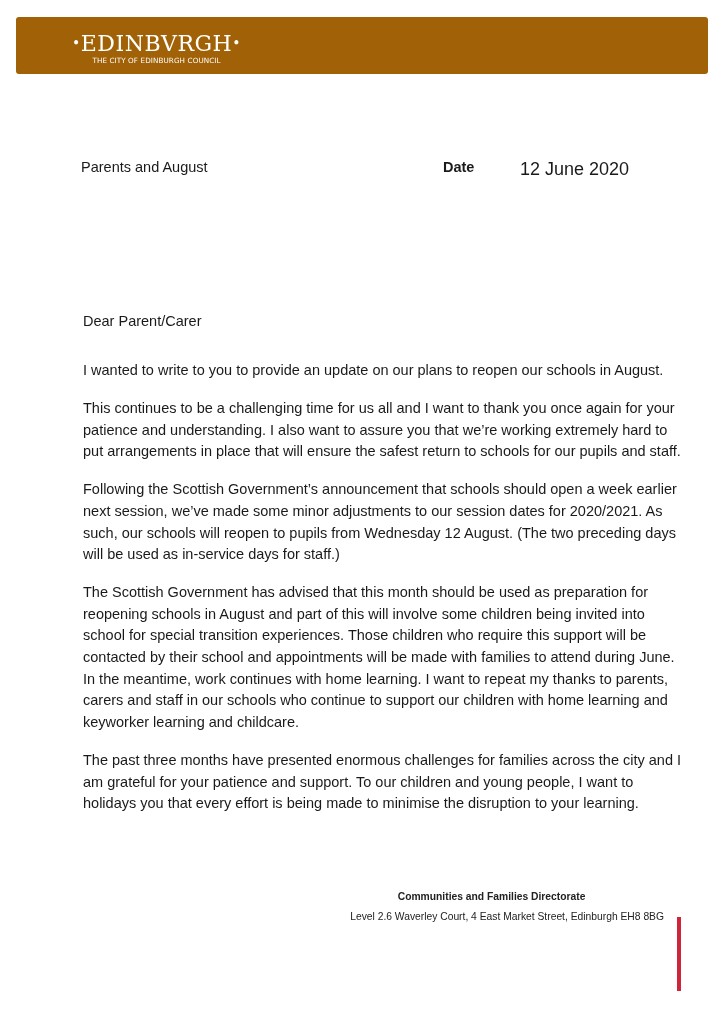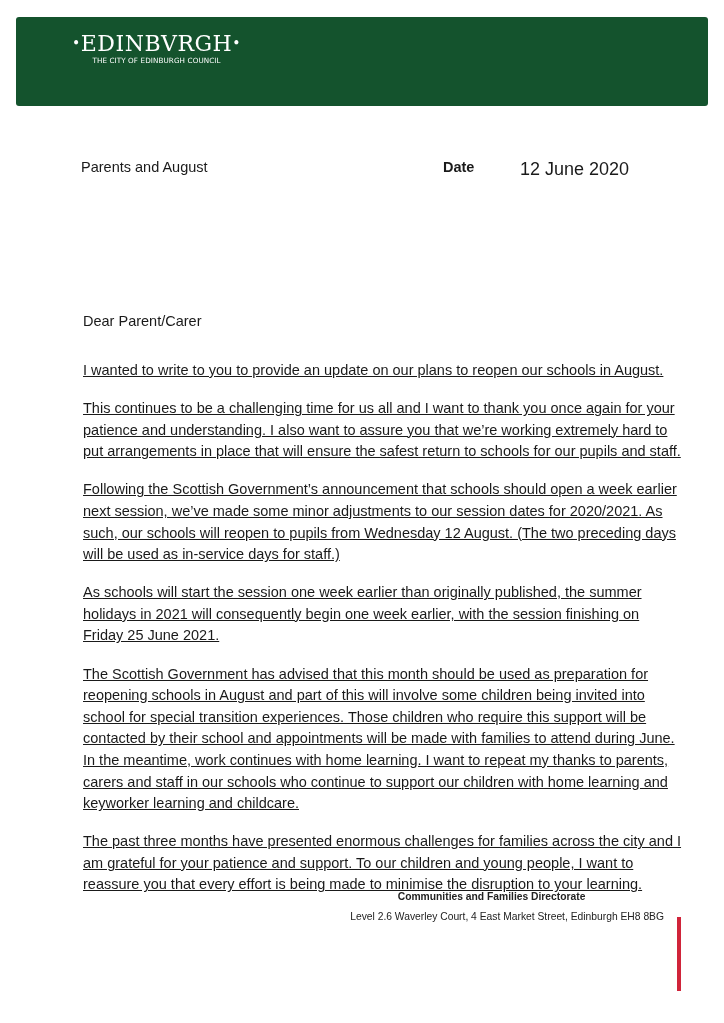--- a/index.html
+++ b/index.html
@@ -13,22 +13,22 @@
       position: relative;
       overflow: hidden;
       font-family: "Liberation Sans", sans-serif;
       color: #1a1a1a;
     }
     .banner {
       position: absolute;
       left: 16px;
       top: 17px;
       width: 692px;
-      height: 89px;
-      background: #14532d;
+      height: 57px;
+      background: #a16207;
       border-radius: 3px;
     }
     .logo {
       position: absolute;
       left: 56px;
       top: 14px;
       color: #ffffff;
       text-align: center;
     }
     .logo-main {
@@ -78,21 +78,20 @@
     .body-text {
       position: absolute;
       left: 83px;
       top: 360px;
       width: 600px;
       font-size: 14.5px;
       line-height: 21.6px;
     }
     .body-text p {
       margin: 0 0 16.5px 0;
-      text-decoration: underline;
     }
     .footer {
       position: absolute;
       right: 60px;
       top: 891px;
       text-align: center;
       font-size: 10.3px;
       color: #222;
     }
     .footer .dept {
@@ -125,22 +124,21 @@
 <div class="recipient">Parents and August</div>
 <div class="date-label">Date</div>
 <div class="date-value">12 June 2020</div>
 
 <div class="salutation">Dear Parent/Carer</div>
 
 <div class="body-text">
   <p>I wanted to write to you to provide an update on our plans to reopen our schools in August.</p>
   <p>This continues to be a challenging time for us all and I want to thank you once again for your patience and understanding. I also want to assure you that we’re working extremely hard to put arrangements in place that will ensure the safest return to schools for our pupils and staff.</p>
   <p>Following the Scottish Government’s announcement that schools should open a week earlier next session, we’ve made some minor adjustments to our session dates for 2020/2021. As such, our schools will reopen to pupils from Wednesday 12 August. (The two preceding days will be used as in-service days for staff.)</p>
-  <p>As schools will start the session one week earlier than originally published, the summer holidays in 2021 will consequently begin one week earlier, with the session finishing on Friday 25 June 2021.</p>
   <p>The Scottish Government has advised that this month should be used as preparation for reopening schools in August and part of this will involve some children being invited into school for special transition experiences. Those children who require this support will be contacted by their school and appointments will be made with families to attend during June. In the meantime, work continues with home learning. I want to repeat my thanks to parents, carers and staff in our schools who continue to support our children with home learning and keyworker learning and childcare.</p>
-  <p>The past three months have presented enormous challenges for families across the city and I am grateful for your patience and support. To our children and young people, I want to reassure you that every effort is being made to minimise the disruption to your learning.</p>
+  <p>The past three months have presented enormous challenges for families across the city and I am grateful for your patience and support. To our children and young people, I want to holidays you that every effort is being made to minimise the disruption to your learning.</p>
 </div>
 
 <div class="footer">
   <div class="dept">Communities and Families Directorate</div>
   <div class="line">Level 2.6 Waverley Court, 4 East Market Street, Edinburgh EH8 8BG</div>
 </div>
 <div class="footer-bar"></div>
 
 </body></html>

